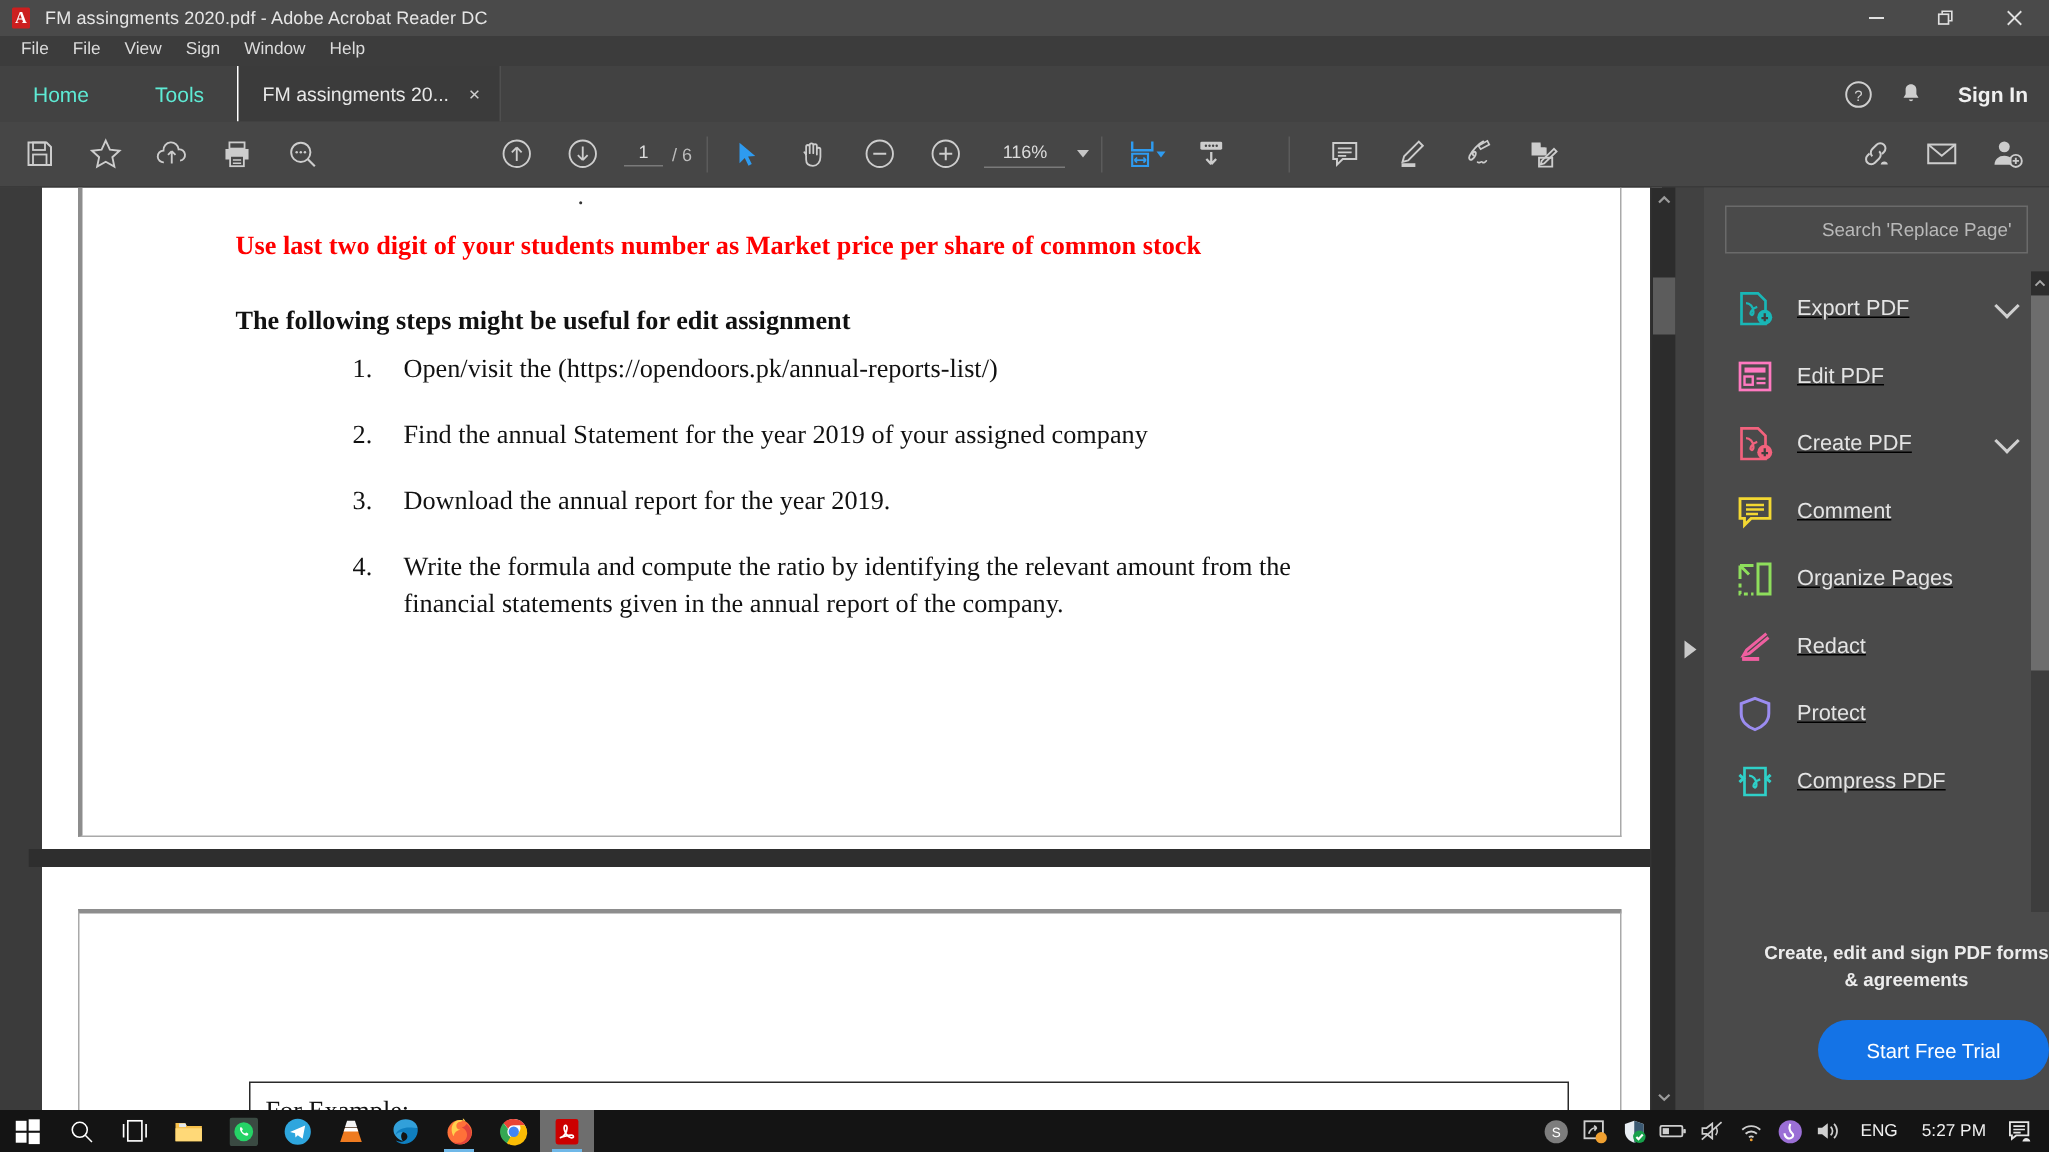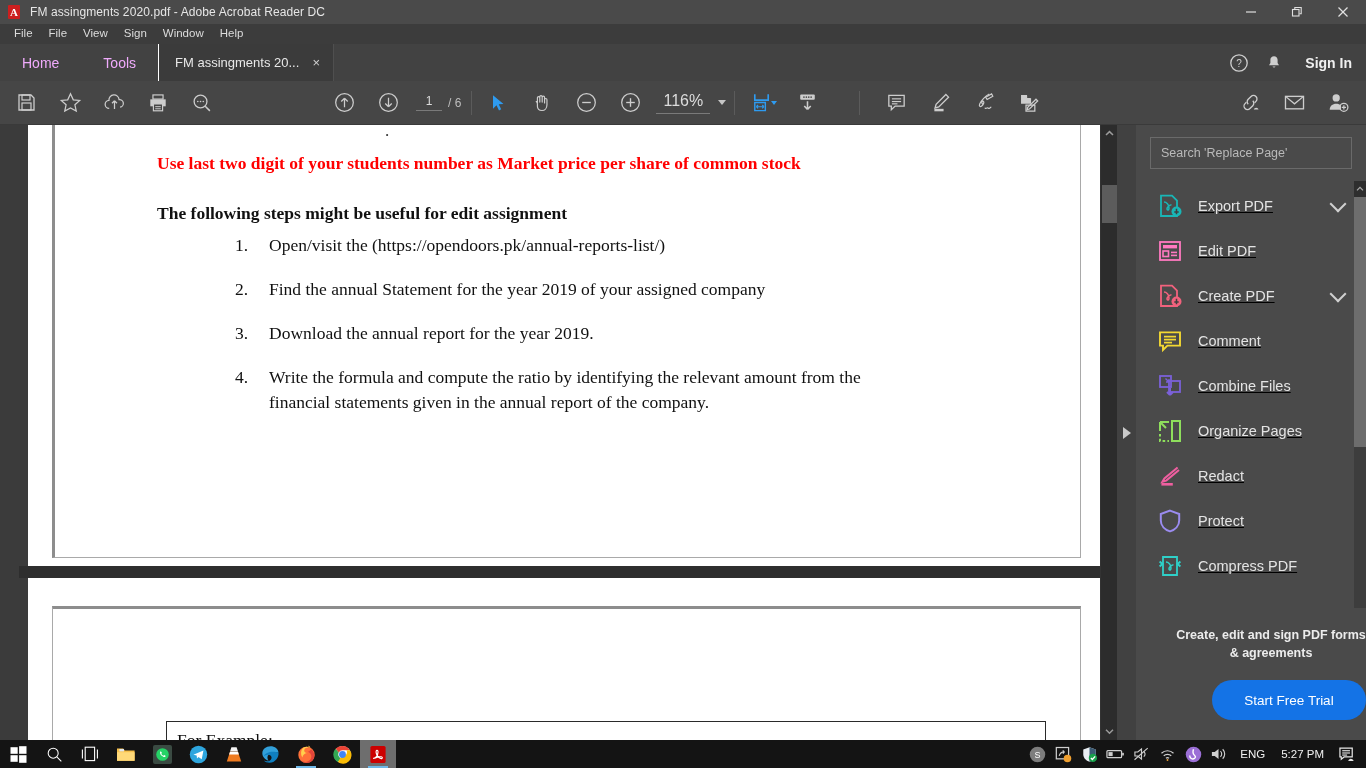--- a/index.html
+++ b/index.html
@@ -45,21 +45,21 @@
     color: #dcdcdc; font-size: 11.5px; padding: 2px 8px; line-height: 14px;
   }
 
   
   .tabstrip {
     position: absolute; left: 0; top: 44px; width: 1366px; height: 37px;
     background: #424242; display: flex; align-items: stretch;
   }
   .navtab {
     display: flex; align-items: center; justify-content: center;
-    color: #f0abfc; font-size: 14px; padding: 0 22px; height: 37px;
+    color: #5eead4; font-size: 14px; padding: 0 22px; height: 37px;
   }
   .doctab {
     display: flex; align-items: center; height: 37px; background: #3b3b3b;
     padding: 0 10px 0 16px; min-width: 160px; position: relative;
     border-left: 1px solid #ffffff; border-right: 1px solid #4f4f4f;
   }
   .doctab-label { color: #e8e8e8; font-size: 13px; white-space: nowrap; }
   .doctab-close {
     margin-left: 10px; color: #d0d0d0; font-size: 13px; line-height: 10px;
     width: 14px; height: 14px; display: flex; align-items: center; justify-content: center;
@@ -80,21 +80,21 @@
   .pagebox {
     display: flex; align-items: center; gap: 6px; margin: 0 6px;
   }
   .pagenum {
     width: 26px; text-align: center; color: #dcdcdc; font-size: 12px;
     border-bottom: 1px solid #7a7a7a; padding-bottom: 2px;
   }
   .pagetotal { color: #bdbdbd; font-size: 12px; }
   .zoombox { display: flex; align-items: center; gap: 8px; margin: 0 4px; }
   .zoomval {
-    color: #dcdcdc; font-size: 16px; width: 54px; text-align: center;
+    color: #dcdcdc; font-size: 12px; width: 54px; text-align: center;
     border-bottom: 1px solid #7a7a7a; padding-bottom: 3px;
   }
   .caret-d {
     width: 0; height: 0; border-left: 4.5px solid transparent; border-right: 4.5px solid transparent;
     border-top: 5px solid #c6c6c6;
   }
   .caret-d.sm { border-left-width: 3.5px; border-right-width: 3.5px; border-top-width: 4.5px; border-top-color: #2e9bf0;}
 
   
   .docarea {
@@ -179,21 +179,21 @@
   .rpanel {
     position: absolute; left: 1136px; top: 125px; width: 230px; height: 615px;
     background: #4a4a4a; overflow: hidden;
   }
   .search-box {
     margin: 12px 14px 0 14px; height: 32px; border: 1px solid #6a6a6a; background: #4a4a4a;
     display: flex; align-items: center; padding: 0 10px;
   }
   .search-box input {
     background: transparent; border: none; outline: none; color: #84cc16; font-size: 12.5px;
-    width: 100%; font-family: "Liberation Sans", sans-serif;
+    width: 100%; font-family: "Liberation Sans", sans-serif; text-align: right;
   }
   .search-box input::placeholder { color: #b9b9b9; }
   .tool-list { margin-top: 14px; text-decoration: underline; }
   .tool-row {
     display: flex; align-items: center; height: 45px; padding: 0 12px 0 20px; cursor: default;
   }
   .tool-ico { width: 28px; height: 28px; flex: 0 0 28px; margin-right: 14px; }
   .tool-label { color: #e4e4e4; font-size: 14.5px; flex: 1 1 auto; white-space: nowrap; }
   .chev {
     width: 12px; height: 12px; border-right: 2px solid #d0d0d0; border-bottom: 2px solid #d0d0d0;
@@ -589,31 +589,20 @@
           <svg width="28" height="28" viewBox="0 0 28 28">
             <path d="M4 5.4h20v13.2H11.4L7 23v-4.4H4z" fill="none" stroke="#f3d832" stroke-width="1.9"></path>
             <line x1="8" y1="9.6" x2="20" y2="9.6" stroke="#f3d832" stroke-width="1.7"></line>
             <line x1="8" y1="12.6" x2="20" y2="12.6" stroke="#f3d832" stroke-width="1.7"></line>
             <line x1="8" y1="15.6" x2="16" y2="15.6" stroke="#f3d832" stroke-width="1.7"></line>
           </svg>
         </span>
         <span class="tool-label">Comment</span>
       </div>
 
-      <div class="tool-row">
-        <span class="tool-ico">
-          <svg width="28" height="28" viewBox="0 0 28 28">
-            <rect x="4" y="4" width="11" height="11" fill="none" stroke="#7b61d9" stroke-width="1.8"></rect>
-            <rect x="13" y="9" width="11" height="11" fill="none" stroke="#7b61d9" stroke-width="1.8"></rect>
-            <path d="M9.5 6.5 13 10M13 10h-3M13 10V7" fill="none" stroke="#7b61d9" stroke-width="1.4"></path>
-            <path d="M14 16v7M14 23l-3-3M14 23l3-3" fill="none" stroke="#7b61d9" stroke-width="2"></path>
-          </svg>
-        </span>
-        <span class="tool-label">Combine Files</span>
-      </div>
 
       <div class="tool-row">
         <span class="tool-ico">
           <svg width="28" height="28" viewBox="0 0 28 28">
             <path d="M4 5h9M4 5v9M4 5l6 6" fill="none" stroke="#8ede5c" stroke-width="2"></path>
             <rect x="16" y="4" width="8" height="20" fill="none" stroke="#8ede5c" stroke-width="2"></rect>
             <path d="M4 17v7h9" fill="none" stroke="#8ede5c" stroke-width="2" stroke-dasharray="2.6 2.2"></path>
           </svg>
         </span>
         <span class="tool-label">Organize Pages</span>

